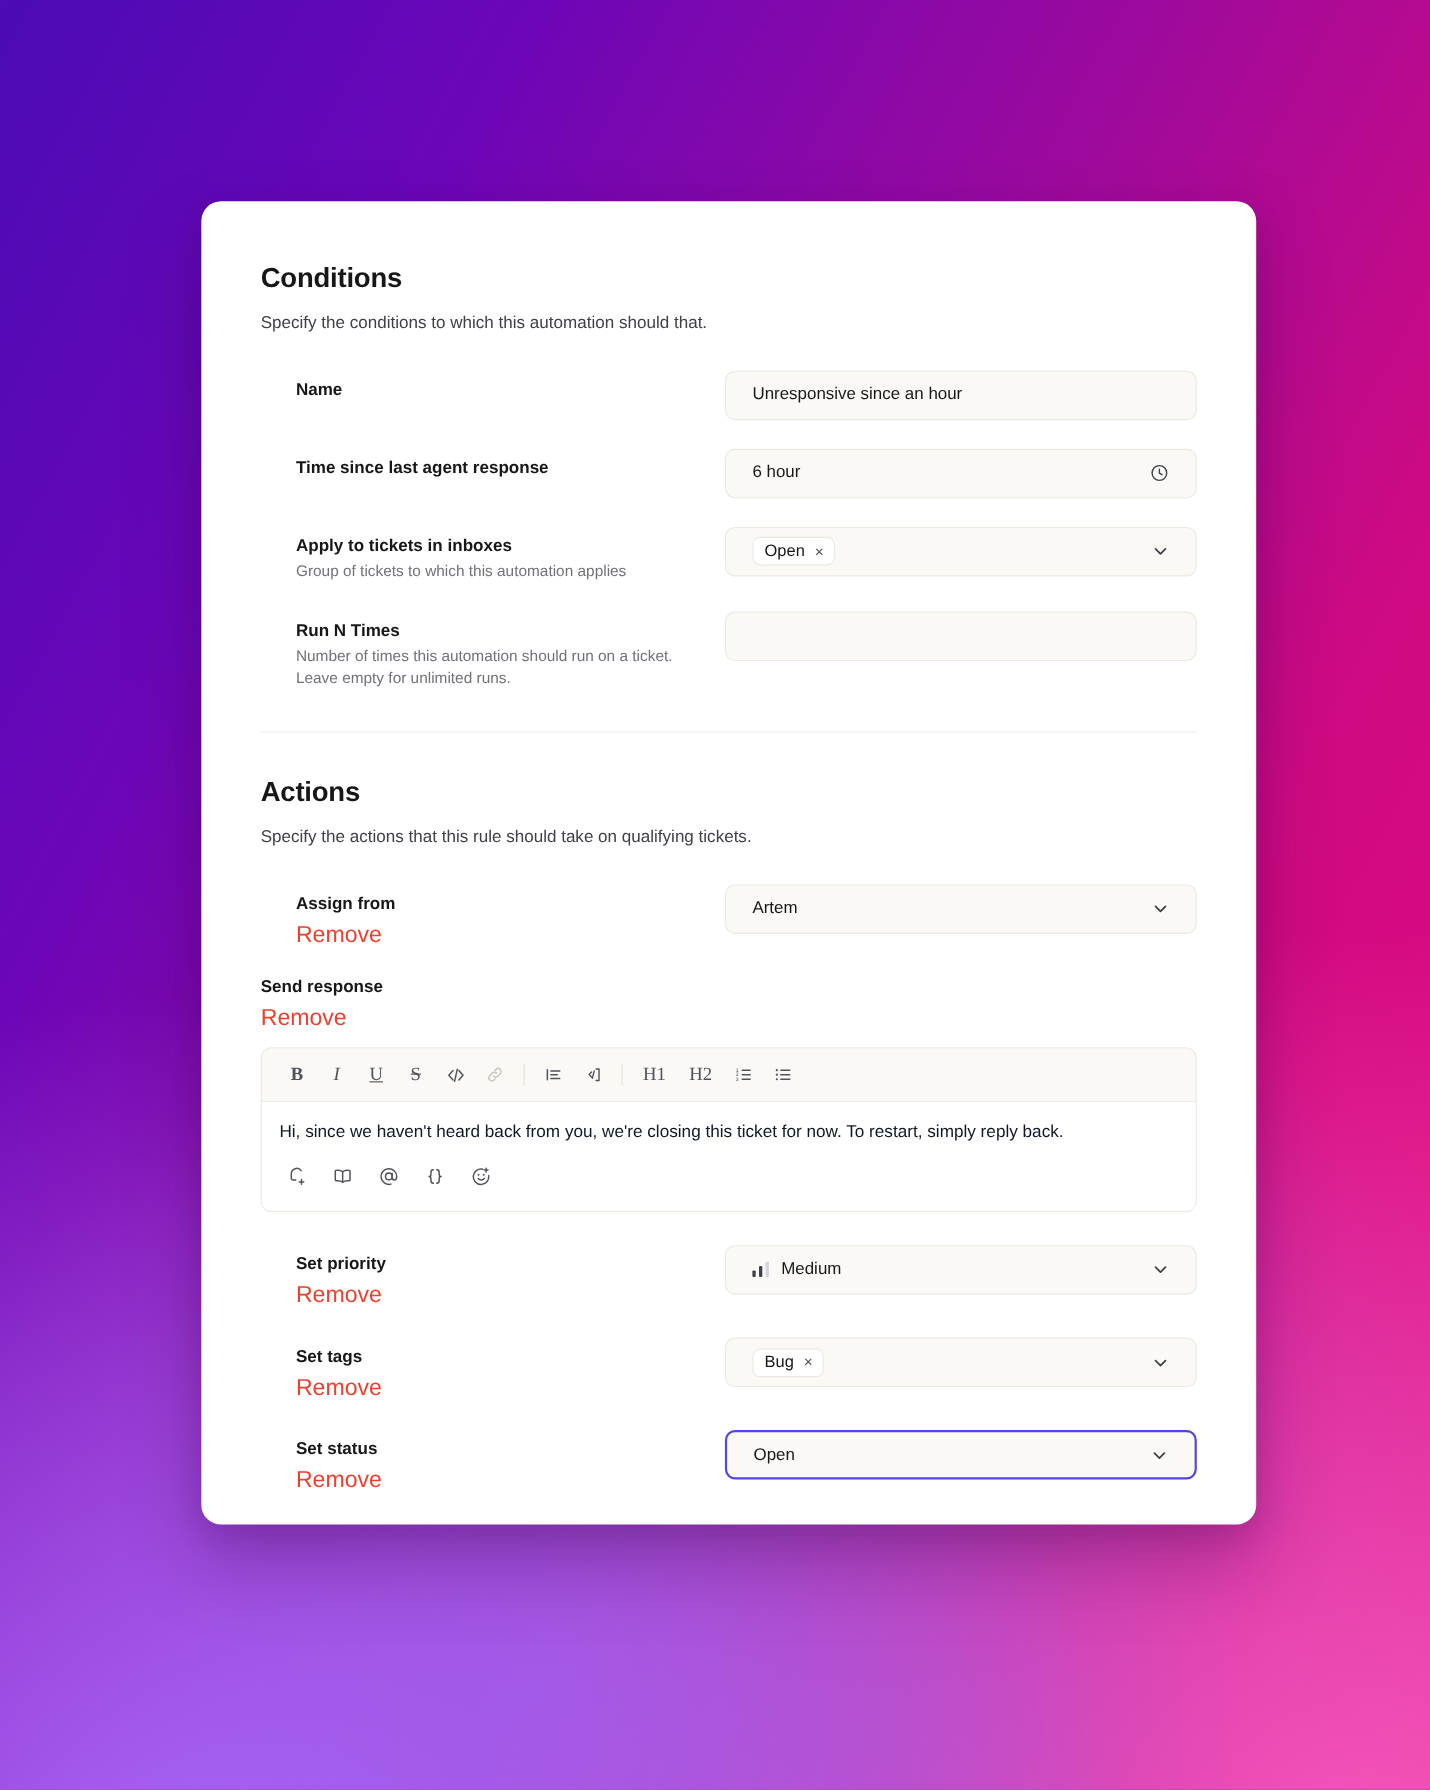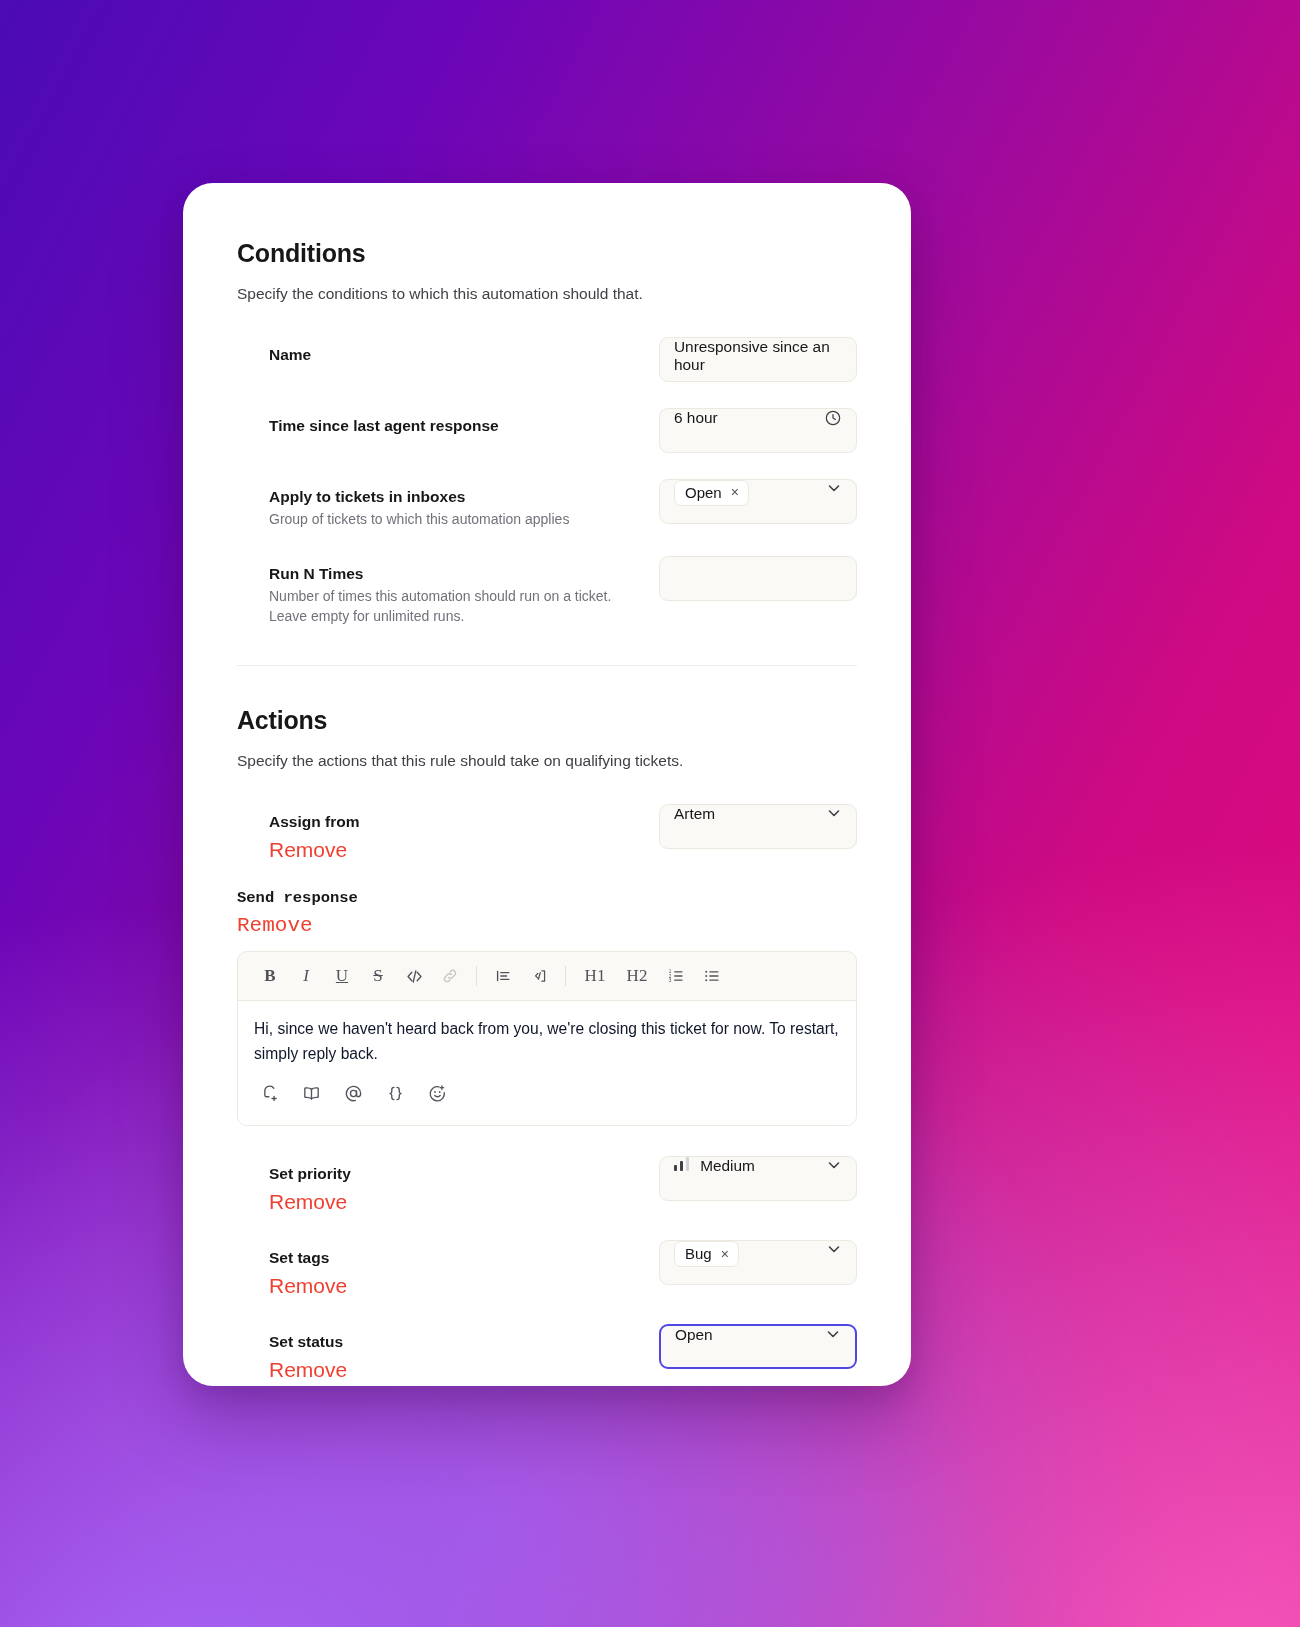--- a/index.html
+++ b/index.html
@@ -20,23 +20,23 @@
       linear-gradient(118deg, #4b0bb5 0%, #6b06b8 22%, #9c0a9e 48%, #cf0a82 72%, #e5097f 100%);
   }
   .bg-sheen {
     position:absolute; left:-8%; top:52%; width:116%; height:70%;
     background:radial-gradient(60% 75% at 40% 60%, rgba(160,105,250,0.55) 0%, rgba(160,105,250,0) 70%);
     pointer-events:none;
   }
 
   .card {
     position:absolute; left:183px; top:183px;
-    width:728px; height:1203px;
+    width:959px; height:1203px;
     background:#ffffff;
-    border-radius:30px;
+    border-radius:18px;
     box-shadow:0 36px 70px rgba(60,0,80,0.30), 0 10px 26px rgba(60,0,80,0.16);
     overflow:hidden;
   }
   .card-inner { padding:56px 54px 0 54px; }
 
   h2.section-title {
     font-size:25px; font-weight:bold; color:#171717;
     margin:0 0 16px 0; letter-spacing:-0.2px;
   }
   p.section-sub {
@@ -56,21 +56,21 @@
     font-size:14px; color:#71717a; line-height:1.42; margin-top:3px;
   }
   .remove {
     font-size:21px; color:#ef4130; margin-top:6px; cursor:pointer;
     display:inline-block;
   }
 
   .field {
     height:45px; border:1px solid #ece9e1; border-radius:9px;
     background:#faf9f6;
-    display:flex; align-items:flex-start; padding:0 14px;
+    display:flex; align-items:center; padding:0 24px;
     font-size:15.4px; color:#171717;
     position:relative;
   }
   .field.focused {
     border:2px solid #4f46e5; background:#faf9f6;
   }
   .field .val { flex:1; }
 
   .chev {
     width:16px; height:16px; flex:none; color:#3f3f46;
@@ -213,21 +213,21 @@
           <span class="val">Artem</span>
           <span class="chev">
             <svg viewBox="0 0 16 16" width="16" height="16" fill="none" stroke="currentColor" stroke-width="1.6" stroke-linecap="round" stroke-linejoin="round">
                 <path d="M3.5 6l4.5 4.5L12.5 6"></path>
               </svg>
           </span>
         </div>
       </div>
     </div>
 
-    <div style="margin-bottom:4px;font-family:Liberation Mono, monospace;">
+    <div style="margin-bottom:4px;">
       <div class="lab">Send response</div>
       <div class="remove">Remove</div>
     </div>
 
     <div class="editor">
       <div class="editor-toolbar">
         <div class="tb-btn">
             <span class="tb-txt" style="font-weight:bold;font-family:'Liberation Serif',serif;">B</span>
           </div>
         <div class="tb-btn">

